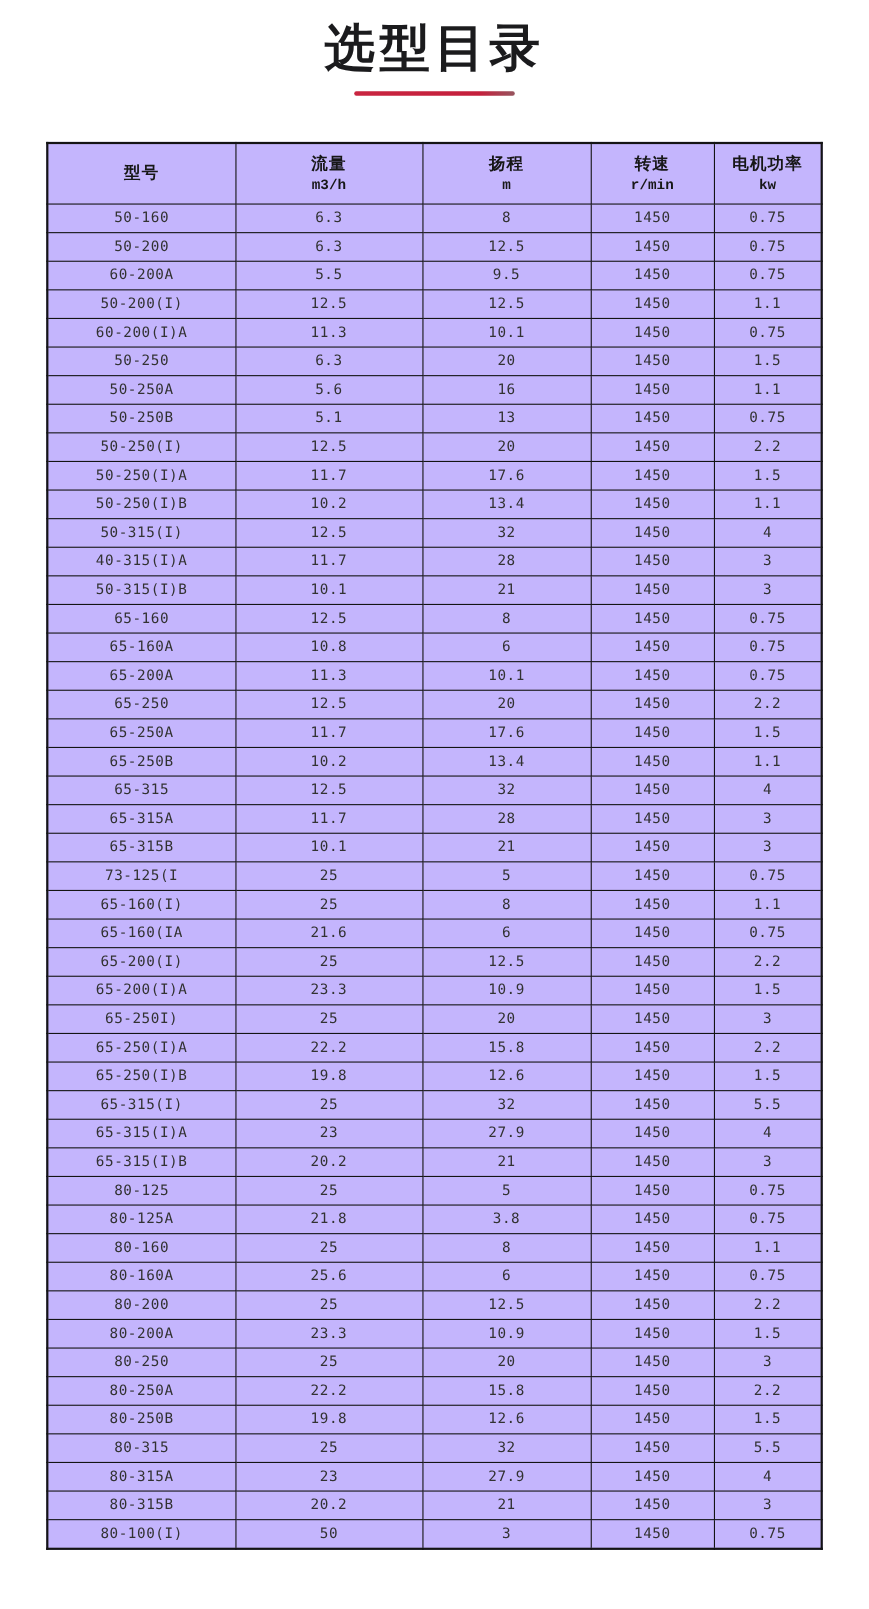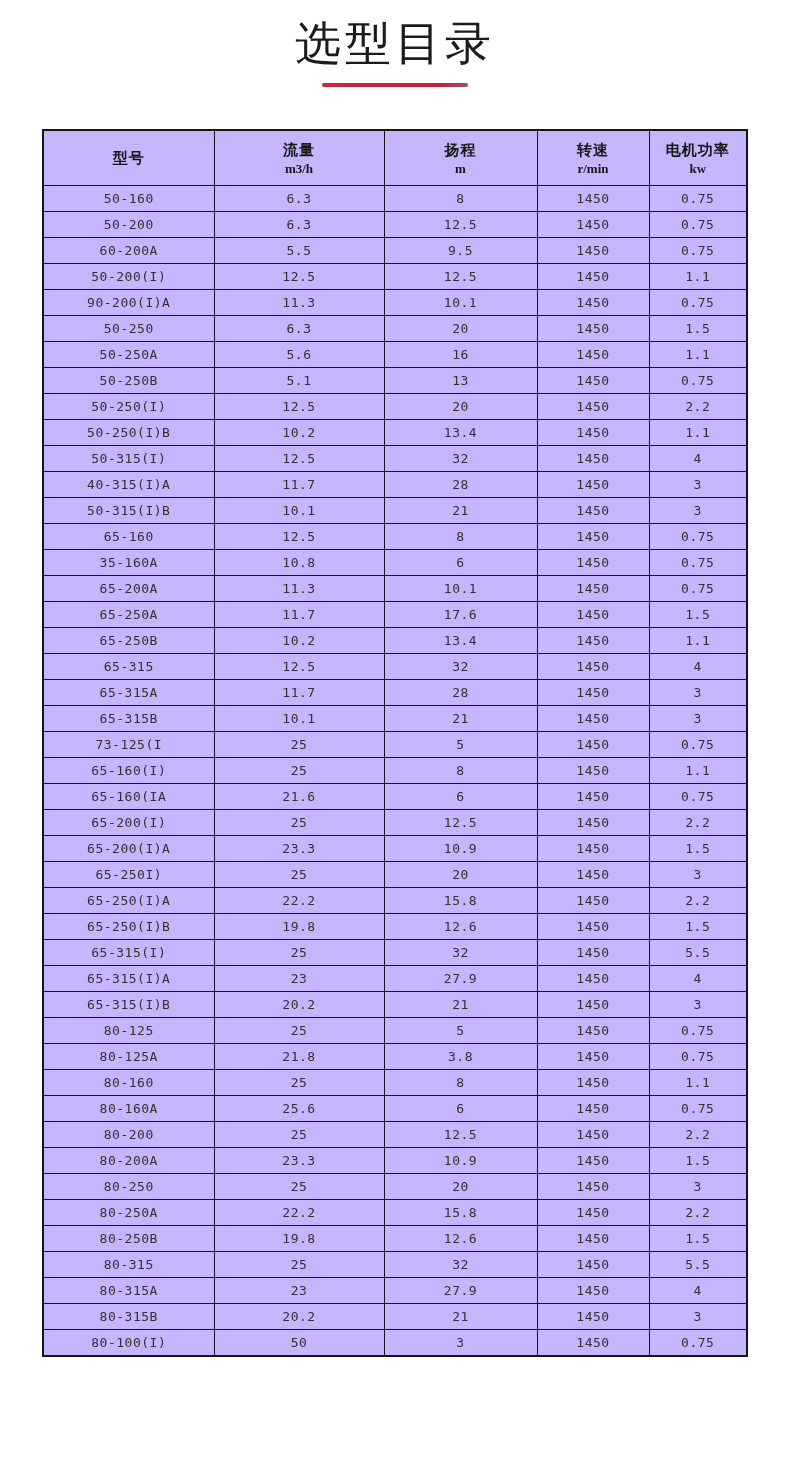--- a/index.html
+++ b/index.html
@@ -15,21 +15,21 @@
     overflow: hidden;
     font-family: "Liberation Sans", sans-serif;
   }
   .page-title {
     margin: 0;
     padding-top: 14px;
     text-align: center;
     font-family: "Liberation Sans", sans-serif;
     font-size: 46px;
     line-height: 58px;
-    font-weight: 400;
+    font-weight: 700;
     letter-spacing: 4px;
     color: #1b1b1d;
   }
   .title-underline {
     width: 146px;
     height: 4px;
     margin: 11px auto 0 auto;
     background: linear-gradient(90deg, #c92540 0%, #c41f3c 78%, #96555e 100%);
     border-radius: 2px;
   }
@@ -55,21 +55,21 @@
     color: #171717;
   }
   .col-name {
     font-family: "Liberation Sans", sans-serif;
     font-size: 15px;
     font-weight: 700;
     line-height: 20px;
     letter-spacing: 1px;
   }
   .col-unit {
-    font-family: Liberation Serif, serif;
+    font-family: Liberation Mono, monospace;
     font-size: 13px;
     font-weight: 700;
     line-height: 17px;
   }
   table.catalog td {
     border: 1px solid #141414;
     height: 25px;
     text-align: center;
     vertical-align: middle;
     padding: 0;
@@ -142,21 +142,21 @@
           <td>0.75</td>
         </tr>
         <tr>
           <td>50-200(I)</td>
           <td>12.5</td>
           <td>12.5</td>
           <td>1450</td>
           <td>1.1</td>
         </tr>
         <tr>
-          <td>90-200(I)A</td>
+          <td>60-200(I)A</td>
           <td>11.3</td>
           <td>10.1</td>
           <td>1450</td>
           <td>0.75</td>
         </tr>
         <tr>
           <td>50-250</td>
           <td>6.3</td>
           <td>20</td>
           <td>1450</td>
@@ -177,20 +177,27 @@
           <td>0.75</td>
         </tr>
         <tr>
           <td>50-250(I)</td>
           <td>12.5</td>
           <td>20</td>
           <td>1450</td>
           <td>2.2</td>
         </tr>
         <tr>
+          <td>50-250(I)A</td>
+          <td>11.7</td>
+          <td>17.6</td>
+          <td>1450</td>
+          <td>1.5</td>
+        </tr>
+        <tr>
           <td>50-250(I)B</td>
           <td>10.2</td>
           <td>13.4</td>
           <td>1450</td>
           <td>1.1</td>
         </tr>
         <tr>
           <td>50-315(I)</td>
           <td>12.5</td>
           <td>32</td>
@@ -212,32 +219,39 @@
           <td>3</td>
         </tr>
         <tr>
           <td>65-160</td>
           <td>12.5</td>
           <td>8</td>
           <td>1450</td>
           <td>0.75</td>
         </tr>
         <tr>
-          <td>35-160A</td>
+          <td>65-160A</td>
           <td>10.8</td>
           <td>6</td>
           <td>1450</td>
           <td>0.75</td>
         </tr>
         <tr>
           <td>65-200A</td>
           <td>11.3</td>
           <td>10.1</td>
           <td>1450</td>
           <td>0.75</td>
+        </tr>
+        <tr>
+          <td>65-250</td>
+          <td>12.5</td>
+          <td>20</td>
+          <td>1450</td>
+          <td>2.2</td>
         </tr>
         <tr>
           <td>65-250A</td>
           <td>11.7</td>
           <td>17.6</td>
           <td>1450</td>
           <td>1.5</td>
         </tr>
         <tr>
           <td>65-250B</td>

